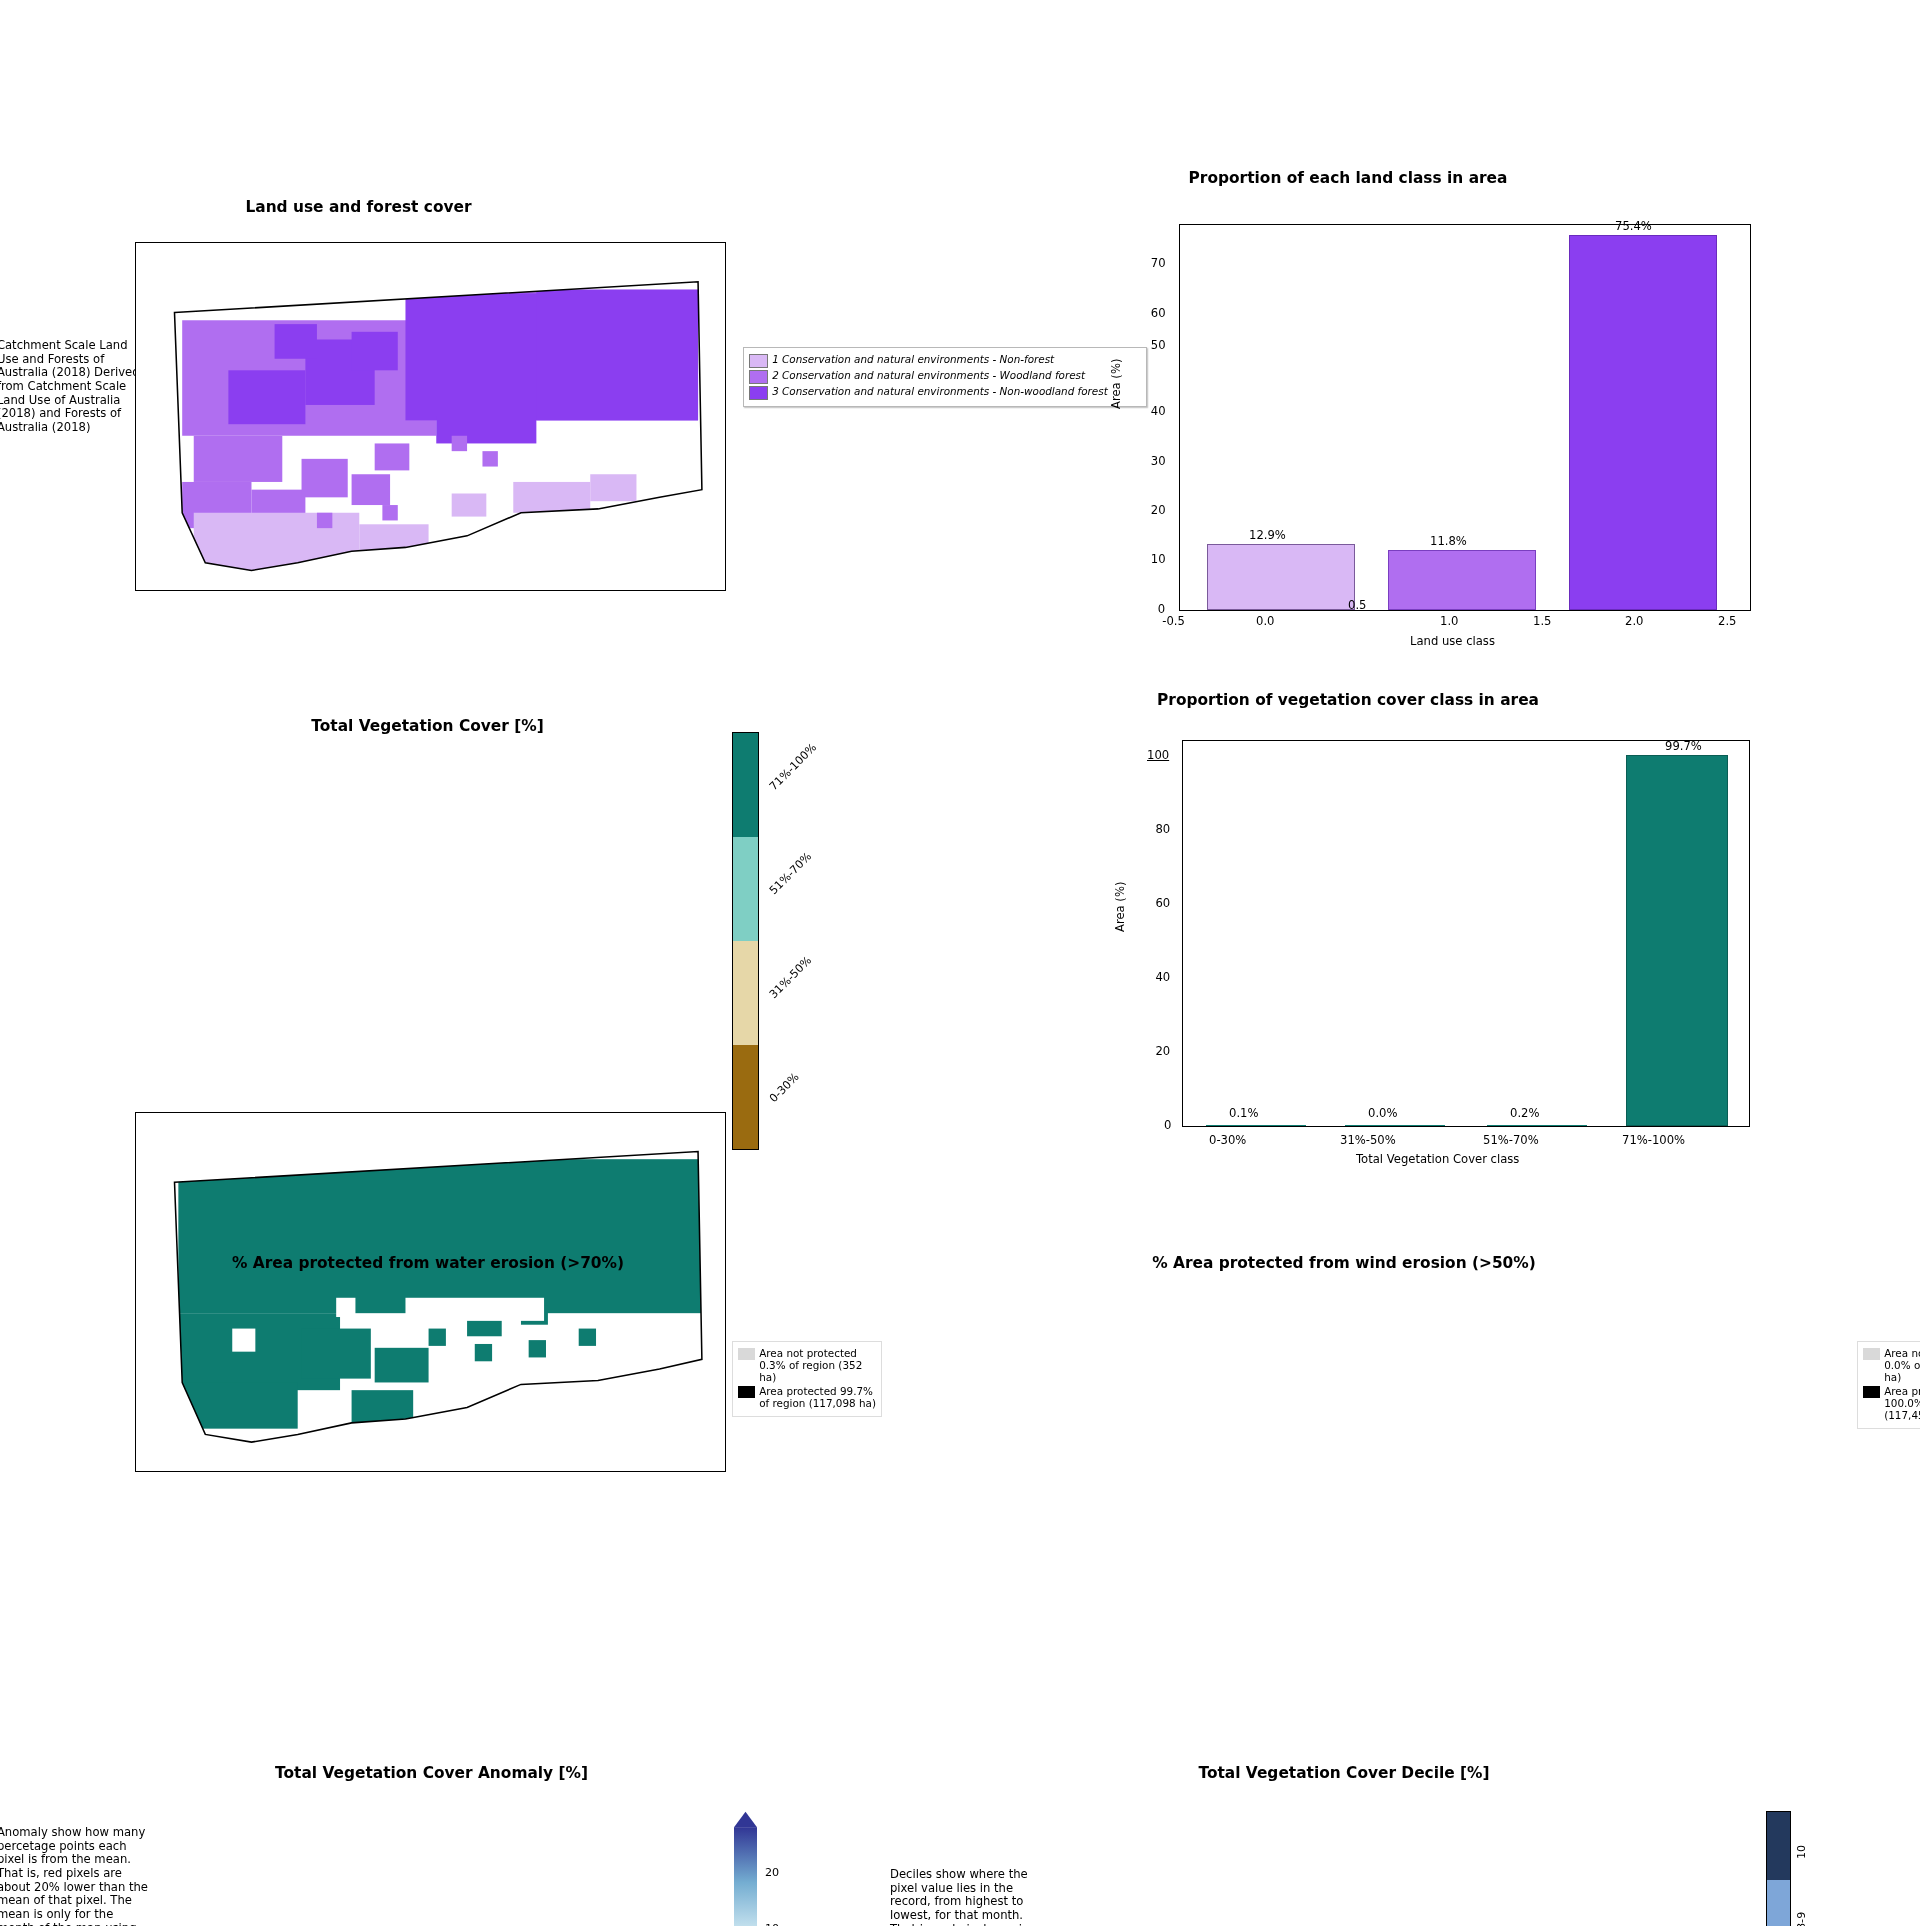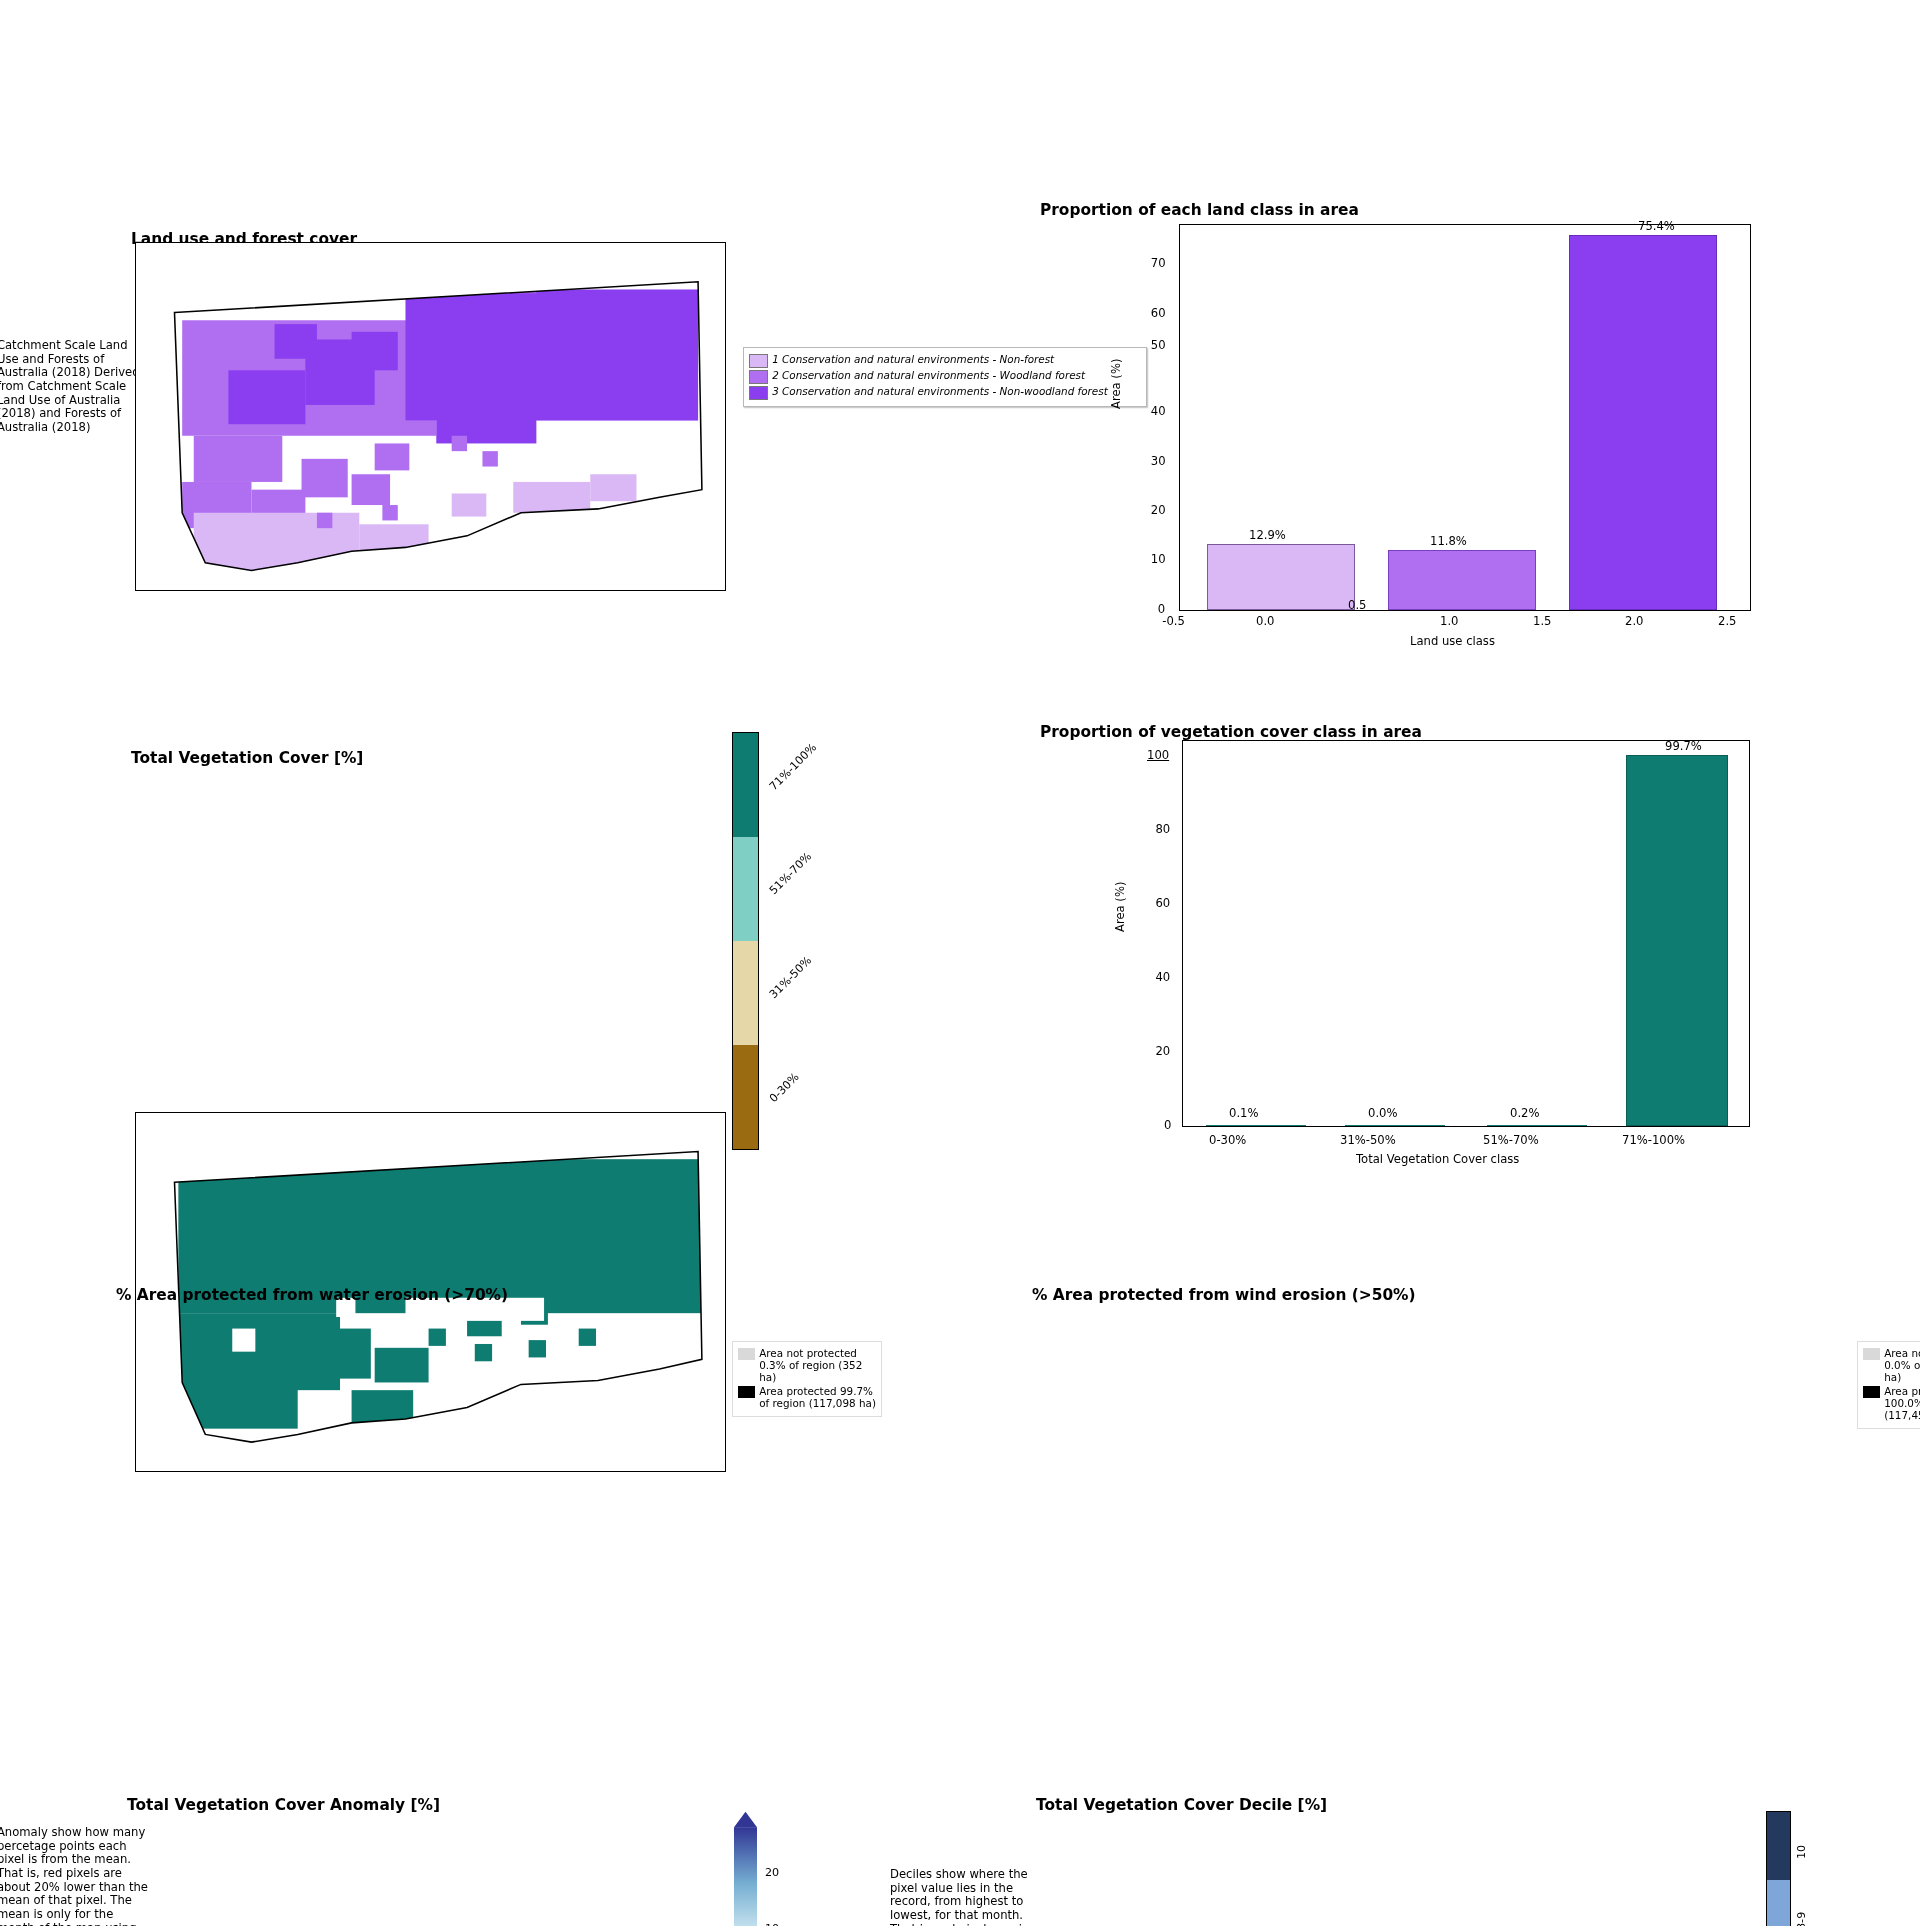--- a/index.html
+++ b/index.html
@@ -1,21 +1,21 @@
 <!DOCTYPE html>
 <html style="font-size:6.2px"><head>
 <meta charset="utf-8">
 <style>
   html,body{margin:0;padding:0;background:#ffffff;}
   body{width:1921px;height:2434px;font-family:"DejaVu Sans", sans-serif;color:#000;position:relative;overflow:hidden;}
   .page{position:relative;width:1921px;height:2434px;}
   .abs{position:absolute;}
 
   .page-title{font-size:24px;font-weight:bold;letter-spacing:0.1px;}
-  .panel-title{font-size:15.4px;font-weight:bold;margin-top:32px;}
+  .panel-title{font-size:15.4px;font-weight:bold;text-align:center;}
   .small-note{font-size:11.6px;line-height:1.18;}
   .axis-label{font-size:11.6px;}
   .tick{font-size:11.6px;}
   .bar-label{font-size:11.6px;}
 
   
   .mapframe{border:0.8px solid #000;background:#fff;position:relative;overflow:hidden;}
 
   
   .legend-box{background:#fff;border:0.8px solid #b8b8b8;box-shadow:0.8px 0.8px 1.2px rgba(0,0,0,0.25);padding:3.9px 4.6px;font-size:10.4px;line-height:1.15;}
@@ -107,21 +107,21 @@
   <div class="abs" style="left:1140px;top:216px;width:624px;height:401px;">
 
     <div class="abs" style="left:39px;top:7.7px;width:570px;height:385px;border:0.8px solid #000;background:#fff;">
 
       <div class="abs" style="left:27px;bottom:0;width:146px;height:64px;background:#d9b8f5;border:0.8px solid #7a5a9a;"></div>
       <div class="abs" style="left:208px;bottom:0;width:146px;height:58px;background:#b06ef0;border:0.8px solid #7a3ec0;"></div>
       <div class="abs" style="left:389px;bottom:0;width:146px;height:373px;background:#8b3ef0;border:0.8px solid #6a2bbd;"></div>
 
       <div class="abs bar-label" style="left:69px;bottom:68px;">12.9%</div>
       <div class="abs bar-label" style="left:250px;bottom:62px;">11.8%</div>
-      <div class="abs bar-label" style="left:435px;bottom:377px;margin-left:23px;">75.4%</div>
+      <div class="abs bar-label" style="left:435px;bottom:377px;">75.4%</div>
     </div>
 
     <div class="abs tick" style="left:17.7px;top:386px;">0</div>
     <div class="abs tick" style="left:10.8px;top:336px;">10</div>
     <div class="abs tick" style="left:10.8px;top:287px;">20</div>
     <div class="abs tick" style="left:10.8px;top:238px;">30</div>
     <div class="abs tick" style="left:10.8px;top:188px;">40</div>
     <div class="abs tick" style="left:10.8px;top:122px;text-align:center;">50</div>
     <div class="abs tick" style="left:10.8px;top:90px;">60</div>
     <div class="abs tick" style="left:10.8px;top:40px;">70</div>

